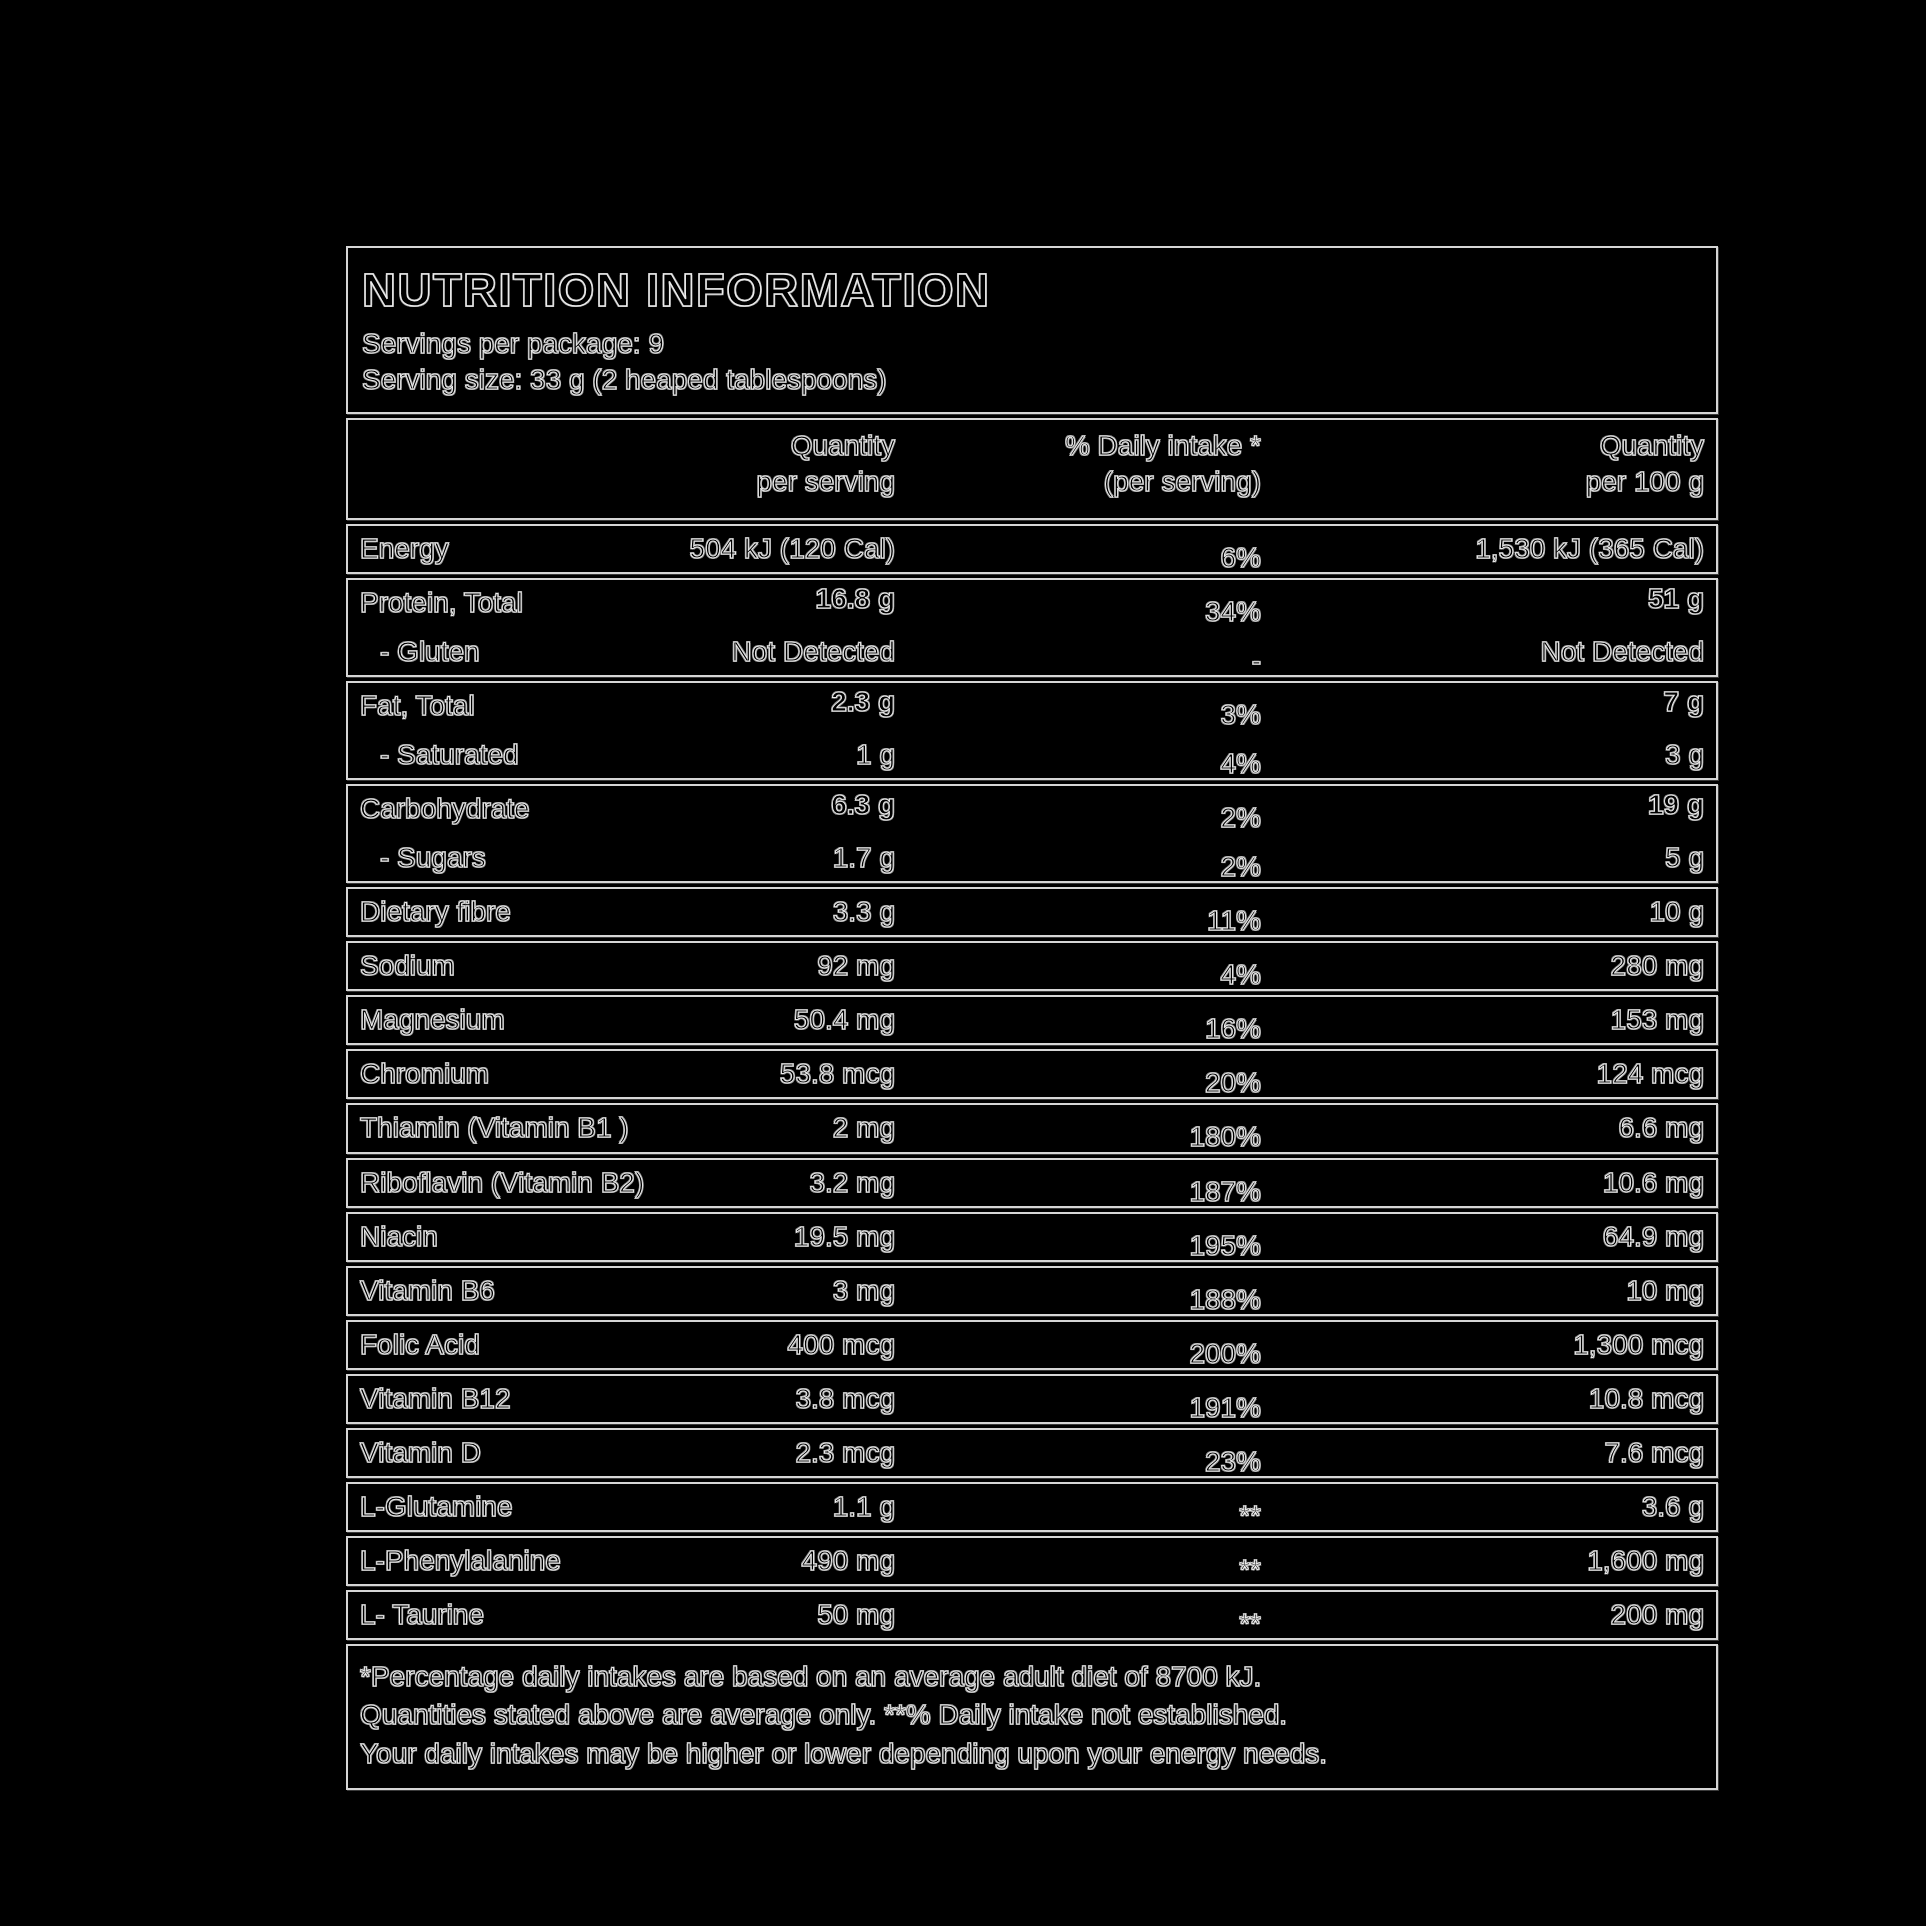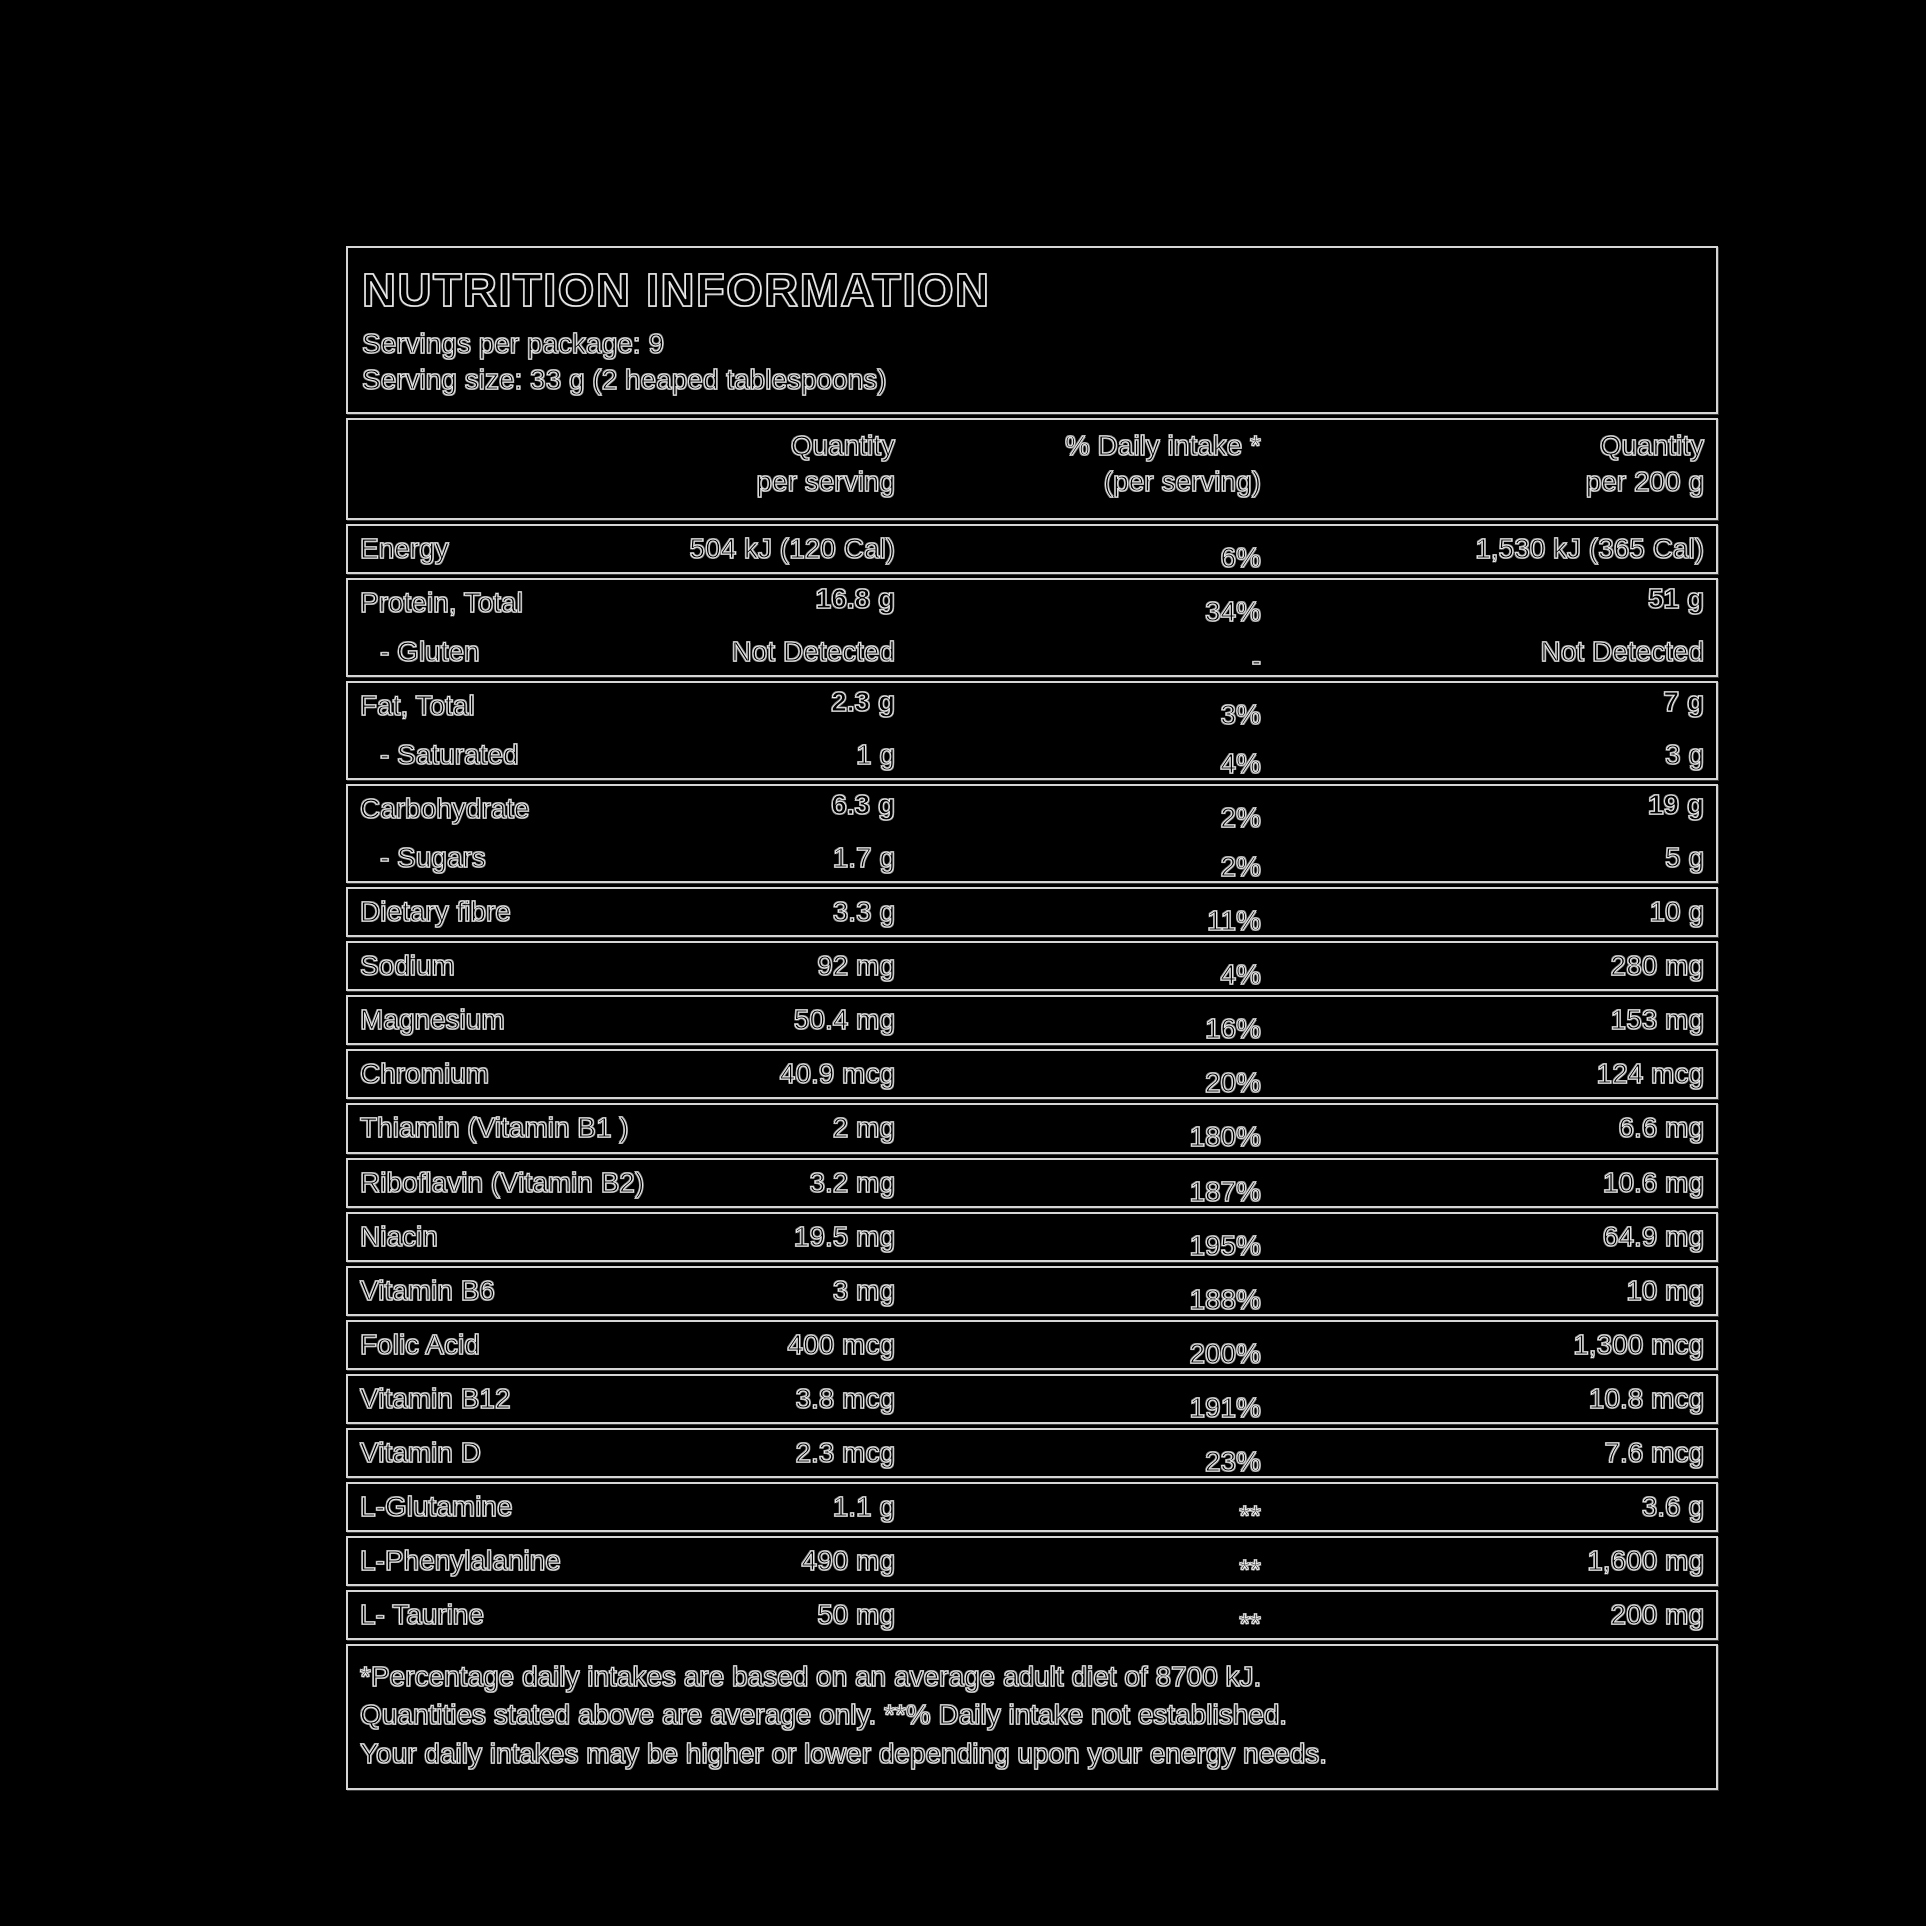--- a/index.html
+++ b/index.html
@@ -46,21 +46,21 @@
     <span class="title ot">NUTRITION INFORMATION</span>
     <span class="meta ot">Servings per package: 9</span>
     <span class="meta ot">Serving size: 33 g (2 heaped tablespoons)</span>
   </div>
 
   <div class="box headbox">
     <div class="grid">
       <span class="cell"></span>
       <span class="hcell ot"><span>Quantity</span><br><span>per serving</span></span>
       <span class="hcell ot"><span>% Daily intake *</span><br><span>(per serving)</span></span>
-      <span class="hcell ot"><span>Quantity</span><br><span>per 200 g</span></span>
+      <span class="hcell ot"><span>Quantity</span><br><span>per 100 g</span></span>
     </div>
   </div>
 
   <div class="box group">
     <div class="line">
       <span class="cell ot">Energy</span>
       <span class="cell num ot">504 kJ (120 Cal)</span>
       <span class="cell num ot di">6%</span>
       <span class="cell num ot">1,530 kJ (365 Cal)</span>
     </div>
@@ -134,21 +134,21 @@
       <span class="cell ot">Magnesium</span>
       <span class="cell num ot">50.4 mg</span>
       <span class="cell num ot di">16%</span>
       <span class="cell num ot">153 mg</span>
     </div>
   </div>
 
   <div class="box group">
     <div class="line">
       <span class="cell ot">Chromium</span>
-      <span class="cell num ot">40.9 mcg</span>
+      <span class="cell num ot">53.8 mcg</span>
       <span class="cell num ot di">20%</span>
       <span class="cell num ot">124 mcg</span>
     </div>
   </div>
 
   <div class="box group">
     <div class="line">
       <span class="cell ot">Thiamin (Vitamin B1 )</span>
       <span class="cell num ot">2 mg</span>
       <span class="cell num ot di">180%</span>

